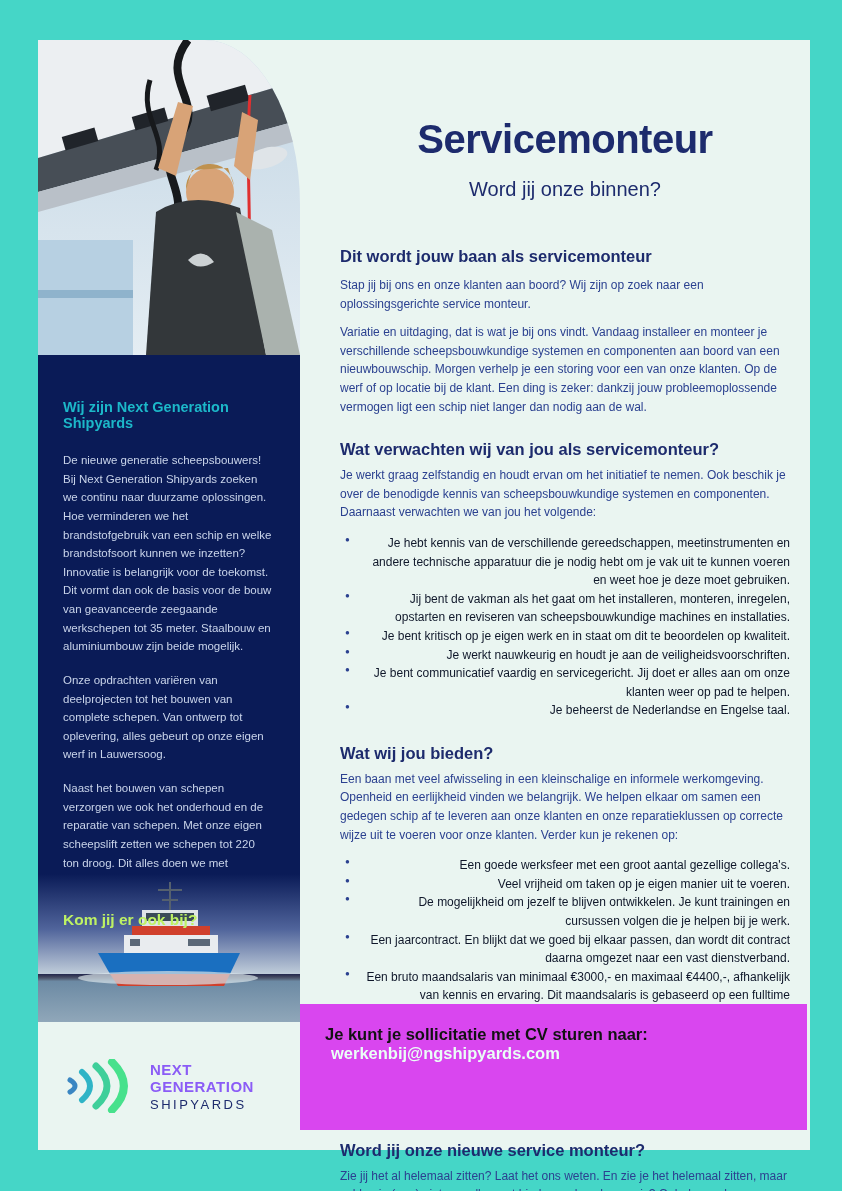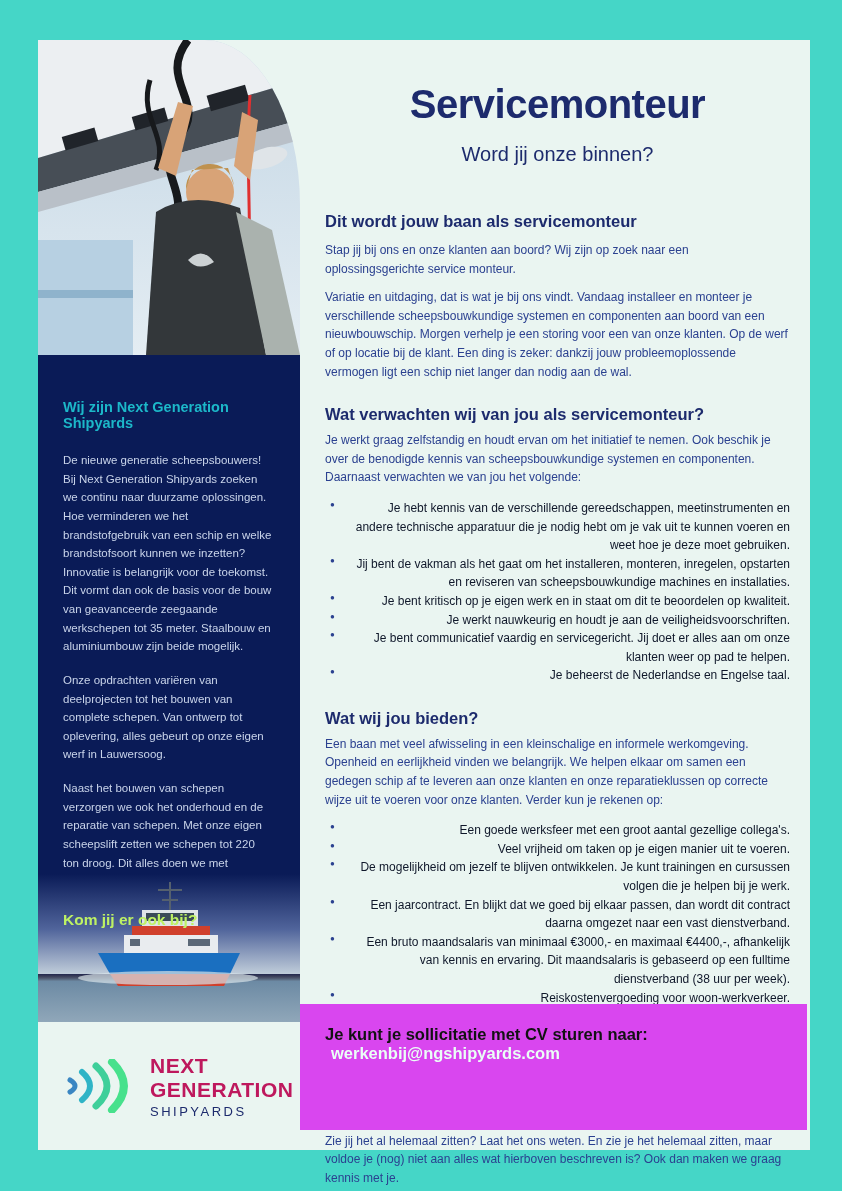--- a/index.html
+++ b/index.html
@@ -14,25 +14,25 @@
   .worker-photo svg { display:block; }
   .navy-box { height:667px; flex:none; background:#0a1b57; position:relative; overflow:hidden; }
   .navy-text { padding:44px 28px 0 25px; }
   .sb-heading { color:#1cb8c9; font-size:14.5px; font-weight:bold; margin-bottom:20px; }
   .sb-p { color:#c9d4ea; font-size:11.5px; line-height:1.62; margin-bottom:15px; }
   .sb-cta { color:#bef264; font-size:15.5px; font-weight:bold; margin-top:20px; position:relative; z-index:2; }
   .ship-photo { position:absolute; left:0; right:0; bottom:0; height:148px; }
   .ship-photo svg { display:block; }
   .logo-area { height:128px; flex:none; display:flex; align-items:center; padding-left:24px; background:#eaf5f1; }
   .logo-icon { flex:none; margin-right:10px; }
-  .logo-line1 { color:#be185d; font-size:21px; font-weight:bold; letter-spacing:0.5px; }
+  .logo-line1 { color:#8b5cf6; font-size:15px; font-weight:bold; letter-spacing:0.5px; }
   .logo-line2 { color:#1d2b6d; font-size:13px; letter-spacing:2.5px; margin-top:2px; }
 
   
-  .right-col { flex:1; position:relative; padding:0 20px 0 25px; }
+  .right-col { flex:1; position:relative; padding:0 20px 0 40px;margin-top:35px; }
   .r-header { text-align:center; margin-top:42px; }
   .title { color:#1d2b6d; font-size:40px; font-weight:bold; letter-spacing:-0.5px; }
   .subtitle { color:#1d2b6d; font-size:20px; margin-top:16px; }
   .section { margin-top:24px; }
   .section.first { margin-top:46px; }
   .sec-heading { color:#1d2b6d; font-size:16.5px; font-weight:bold; margin-bottom:7px; }
   .body-p { color:#2b4190; font-size:12px; line-height:1.55; margin-top:10px; }
   .body-p.tight { margin-top:2px; }
   ul.bullets { list-style:none; margin-top:12px; }
   ul.bullets li { position:relative; padding-left:23px; color:#0f172a; font-size:12px; line-height:1.55;text-align:right; }

